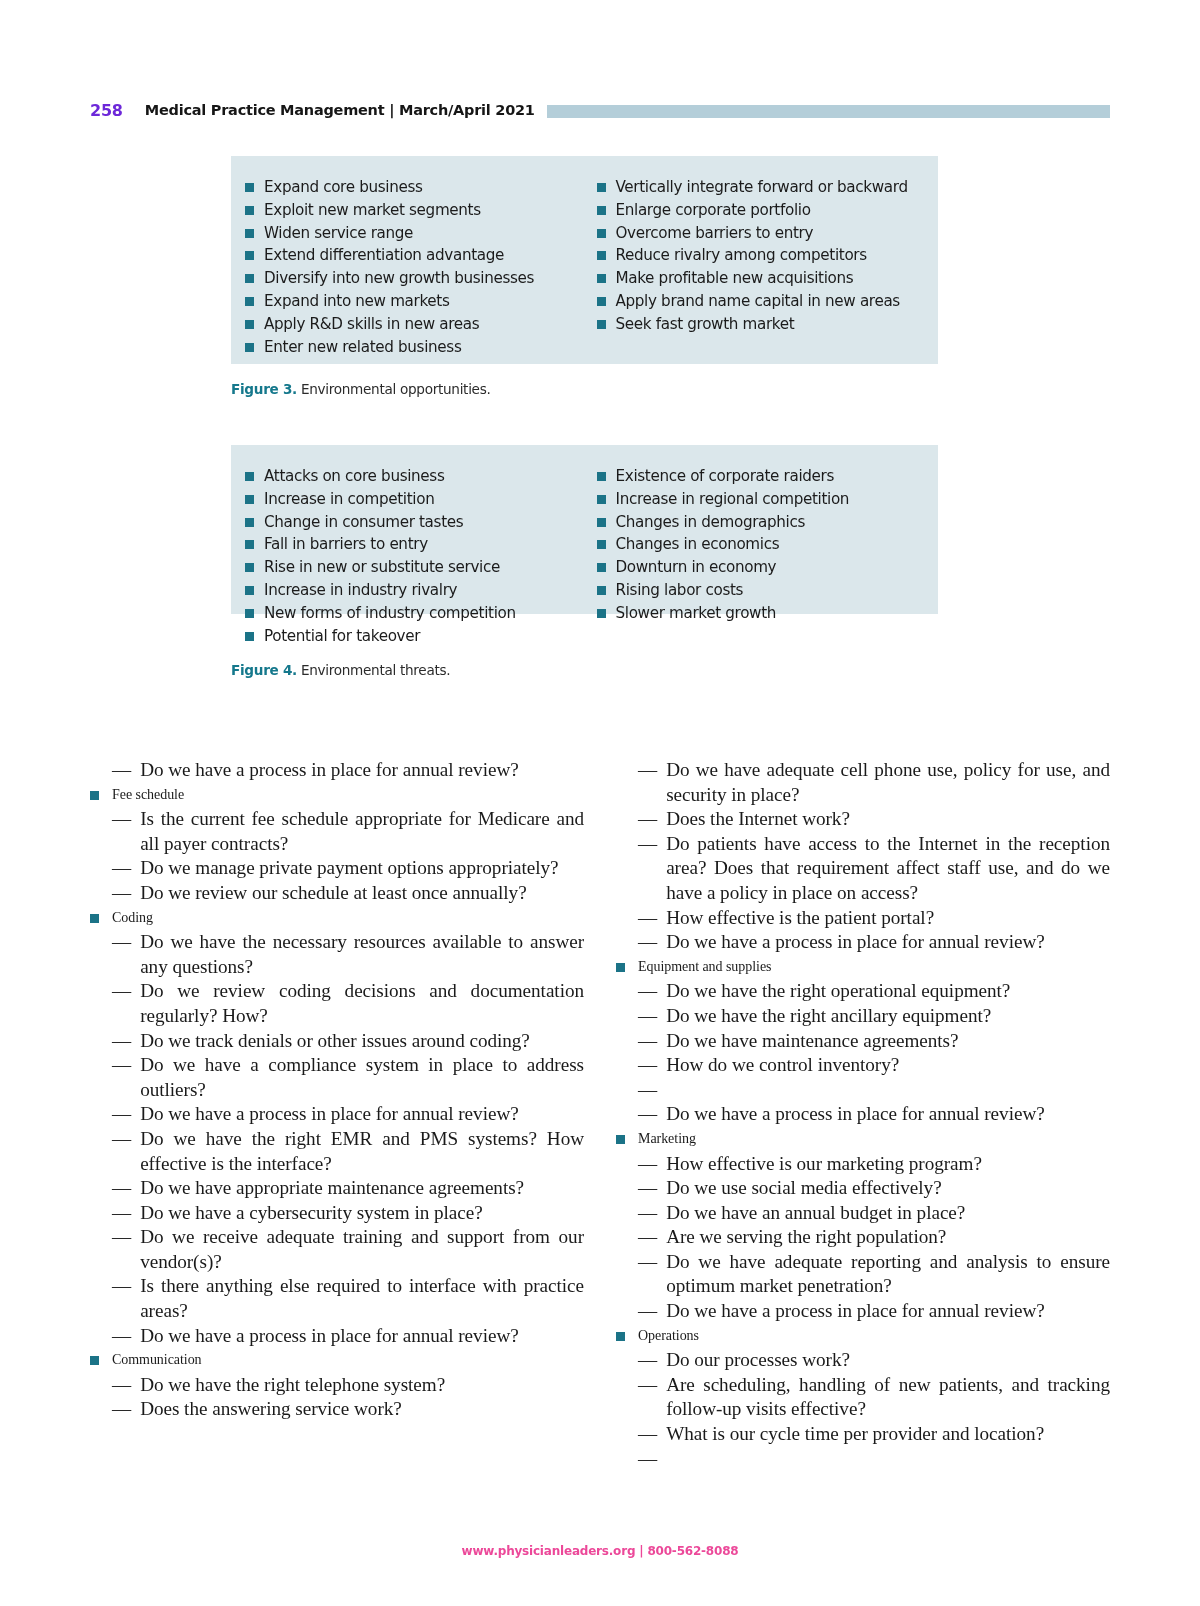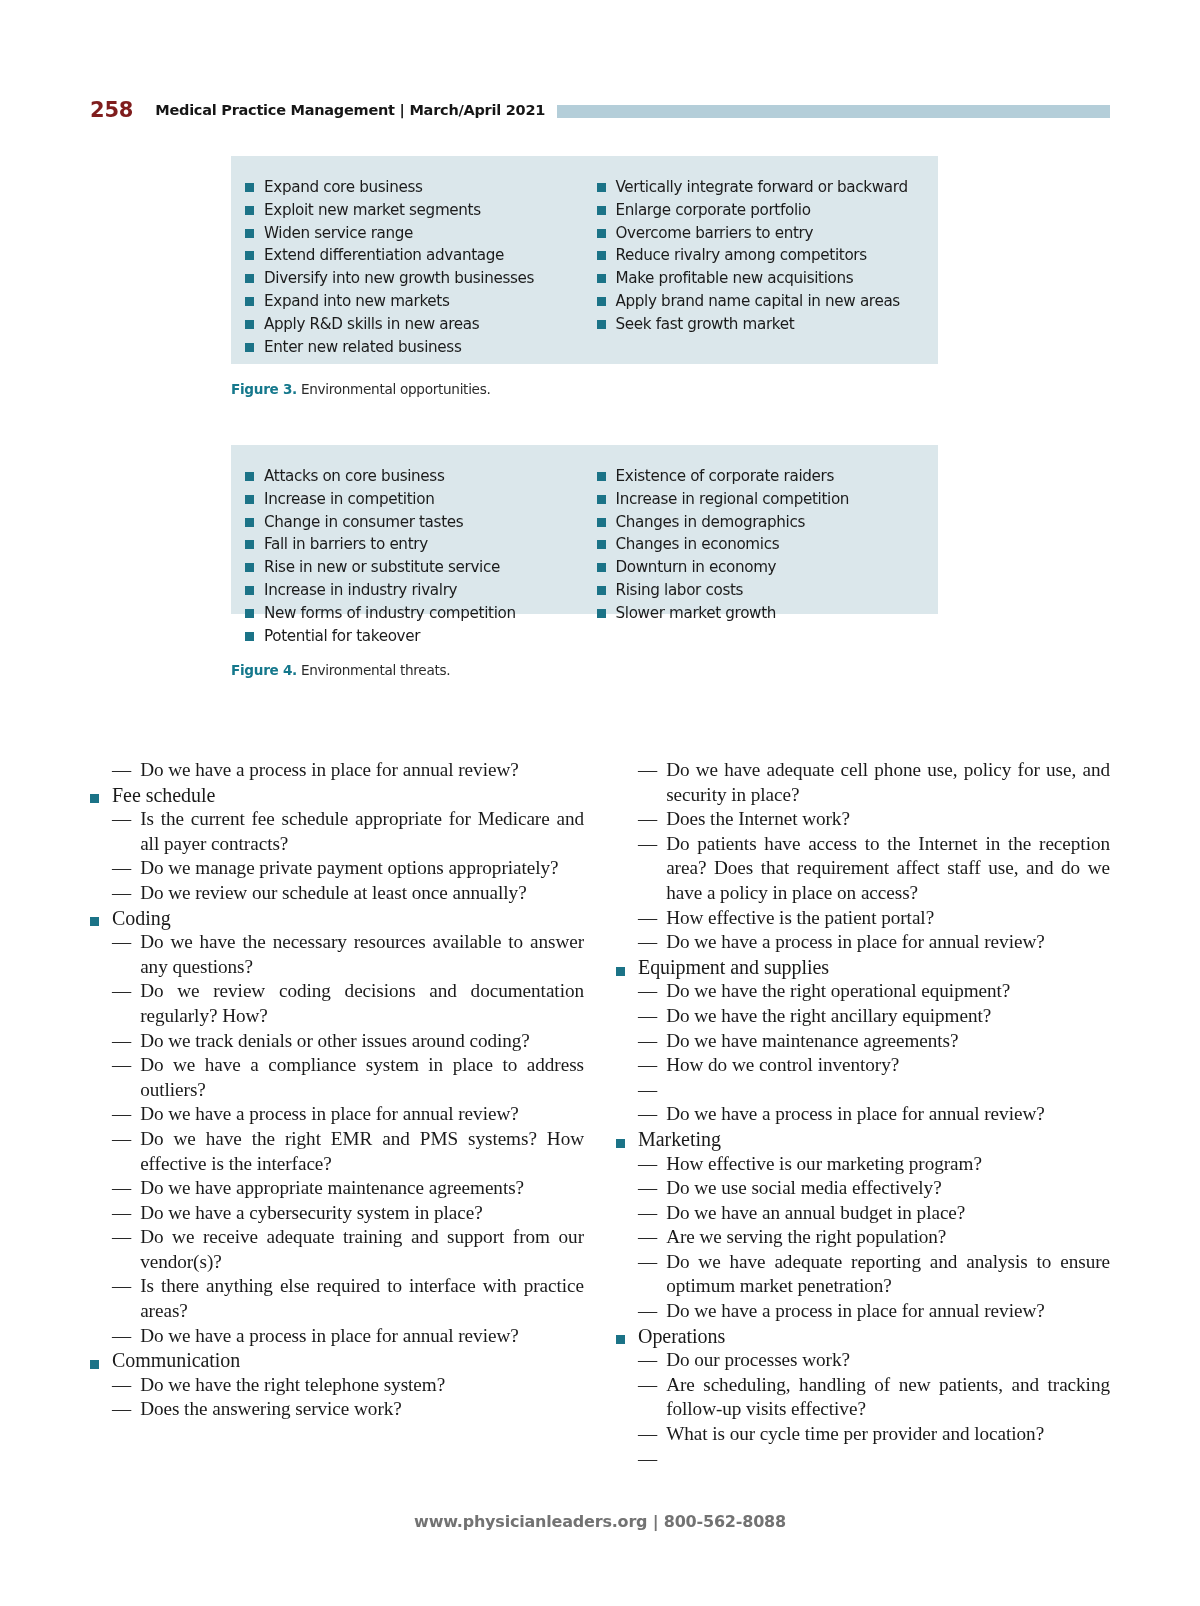--- a/index.html
+++ b/index.html
@@ -22,22 +22,22 @@
     left: 90px;
     top: 97px;
     right: 90px;
     height: 26px;
     display: flex;
     align-items: center;
   }
   .runhead-page {
     font-family: "DejaVu Sans", "Liberation Sans", sans-serif;
     font-weight: bold;
-    font-size: 21px;
-    color: #7f1d1d;
+    font-size: 16px;
+    color: #6d28d9;
     letter-spacing: -0.2px;
   }
   .runhead-title {
     font-family: "DejaVu Sans", "Liberation Sans", sans-serif;
     font-weight: bold;
     font-size: 14.5px;
     color: #161616;
     margin-left: 22px;
     letter-spacing: -0.25px;
     white-space: nowrap;
@@ -114,22 +114,22 @@
     display: flex;
     gap: 32px;
   }
   .body-col {
     width: 494px;
     box-sizing: border-box;
   }
 
   .lvl1 {
     display: flex;
-    align-items: center;
-    font-size: 20px;
+    align-items: flex-start;
+    font-size: 14px;
     line-height: 24.6px;
     letter-spacing: -0.05px;
   }
   .lvl1 .sq {
     width: 9px;
     height: 9px;
     background: #1b7387;
     flex: 0 0 9px;
     margin-top: 8px;
     margin-right: 13px;
@@ -153,26 +153,26 @@
     text-align: justify;
     text-justify: inter-word;
     hyphens: auto;
   }
 
   
   .footer {
     position: absolute;
     left: 0;
     right: 0;
-    top: 1512px;
+    top: 1544px;
     text-align: center;
     font-family: "DejaVu Sans", "Liberation Sans", sans-serif;
     font-weight: bold;
-    font-size: 16px;
-    color: #737373;
+    font-size: 12px;
+    color: #ec4899;
     letter-spacing: -0.2px;
   }
 </style>
 </head>
 <body>
 
 <div class="runhead">
   <span class="runhead-page">258</span>
   <span class="runhead-title">Medical Practice Management  |  March/April 2021</span>
   <span class="runhead-rule"></span>

